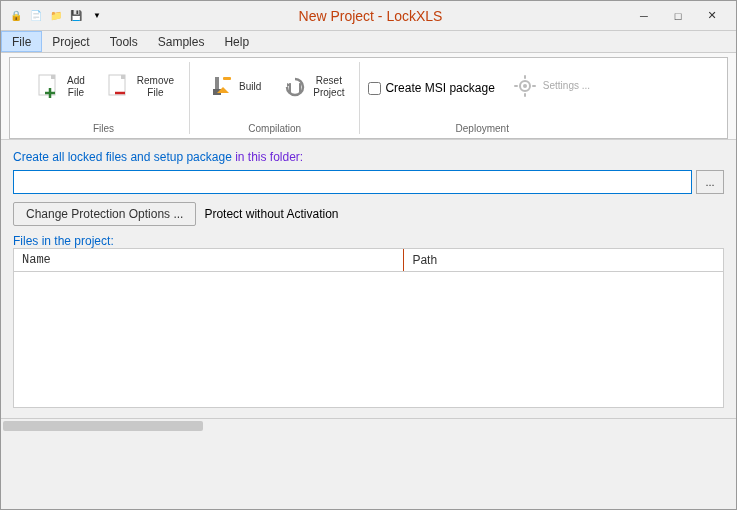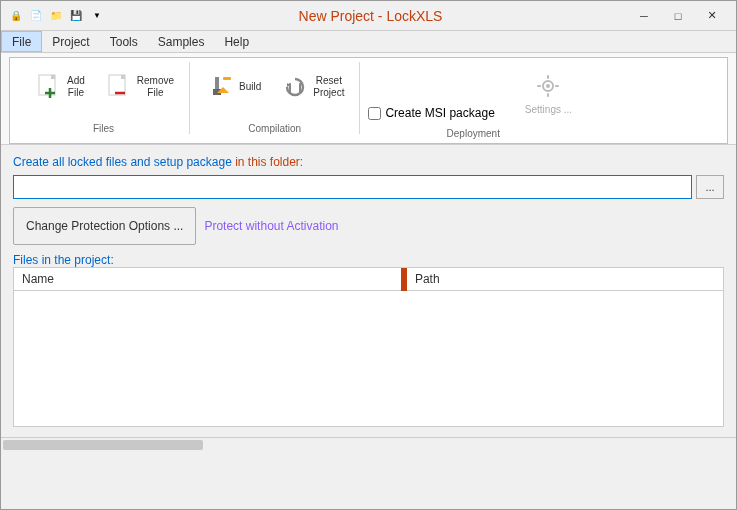--- a/index.html
+++ b/index.html
@@ -139,33 +139,33 @@
       justify-content: center;
       font-size: 20px;
     }
     .ribbon-btn-label {
       font-size: 10px;
       line-height: 1.2;
       text-align: center;
     }
     .deployment-top {
       display: flex;
-      gap: 24px;
-      align-items: flex-end;
+      gap: 8px;
+      align-items: center;
       padding: 4px 0;
     }
     .check-create-msi {
       display: flex;
       align-items: center;
       gap: 4px;
       font-size: 12px;
     }
     .settings-btn {
       display: flex;
-      flex-direction: column;
+      flex-direction: row;
       align-items: center;
       padding: 4px 6px;
       cursor: pointer;
       color: #aaa;
       font-size: 11px;
       min-width: 50px;
       gap: 2px;
     }
     .settings-icon {
       width: 32px;
@@ -230,31 +230,31 @@
       accent-color: #0078d4;
     }
 
     .buttons-row {
       display: flex;
       gap: 8px;
       align-items: center;
       margin-bottom: 8px;
     }
     .action-btn {
-      padding: 11px 12px;
+      padding: 4px 12px;
       border: 1px solid #aaa;
       background: #f0f0f0;
       cursor: pointer;
       font-size: 12px;
       color: #333;
       border-radius: 2px;
       white-space: nowrap;
     }
     .protect-link {
-      color: #8b5cf6;
+      color: #000000;
       text-decoration: none;
       font-size: 12px;
       cursor: pointer;
     }
 
     .files-label {
       font-size: 12px;
       color: #0066cc;
       margin-bottom: 0;
     }
@@ -273,21 +273,22 @@
     .files-table th {
       background: white;
       border-bottom: 1px solid #ccc;
       padding: 4px 8px;
       text-align: left;
       font-weight: normal;
       color: #333;
     }
     .files-table th.name-col {
       width: 55%;
-      border-right: 6px solid #c2410c;
+      border-right: 1px solid #c2410c;
+      font-family: Liberation Mono, monospace;
     }
     .files-table th.path-col {
       width: 45%;
     }
 
     
     .h-scrollbar {
       height: 14px;
       background: #f0f0f0;
       border-top: 1px solid #ccc;
@@ -414,21 +415,21 @@
       <div class="ribbon-group-label" style="align-self:center;">Deployment</div>
     </div>
 
   </div>
 </div>
 
 <div class="main-content">
 
   <div class="folder-label">
     <span>Create all locked files and setup package</span>
-    <span style="color:#c2410c;">in this folder:</span>
+    <span style="color:#6d28d9;">in this folder:</span>
   </div>
 
   <div class="folder-row">
     <input class="folder-input" type="text" value="" placeholder="" style="">
     <button class="browse-btn">...</button>
   </div>
 
 
   <div class="buttons-row">
     <button class="action-btn">Change Protection Options ...</button>

